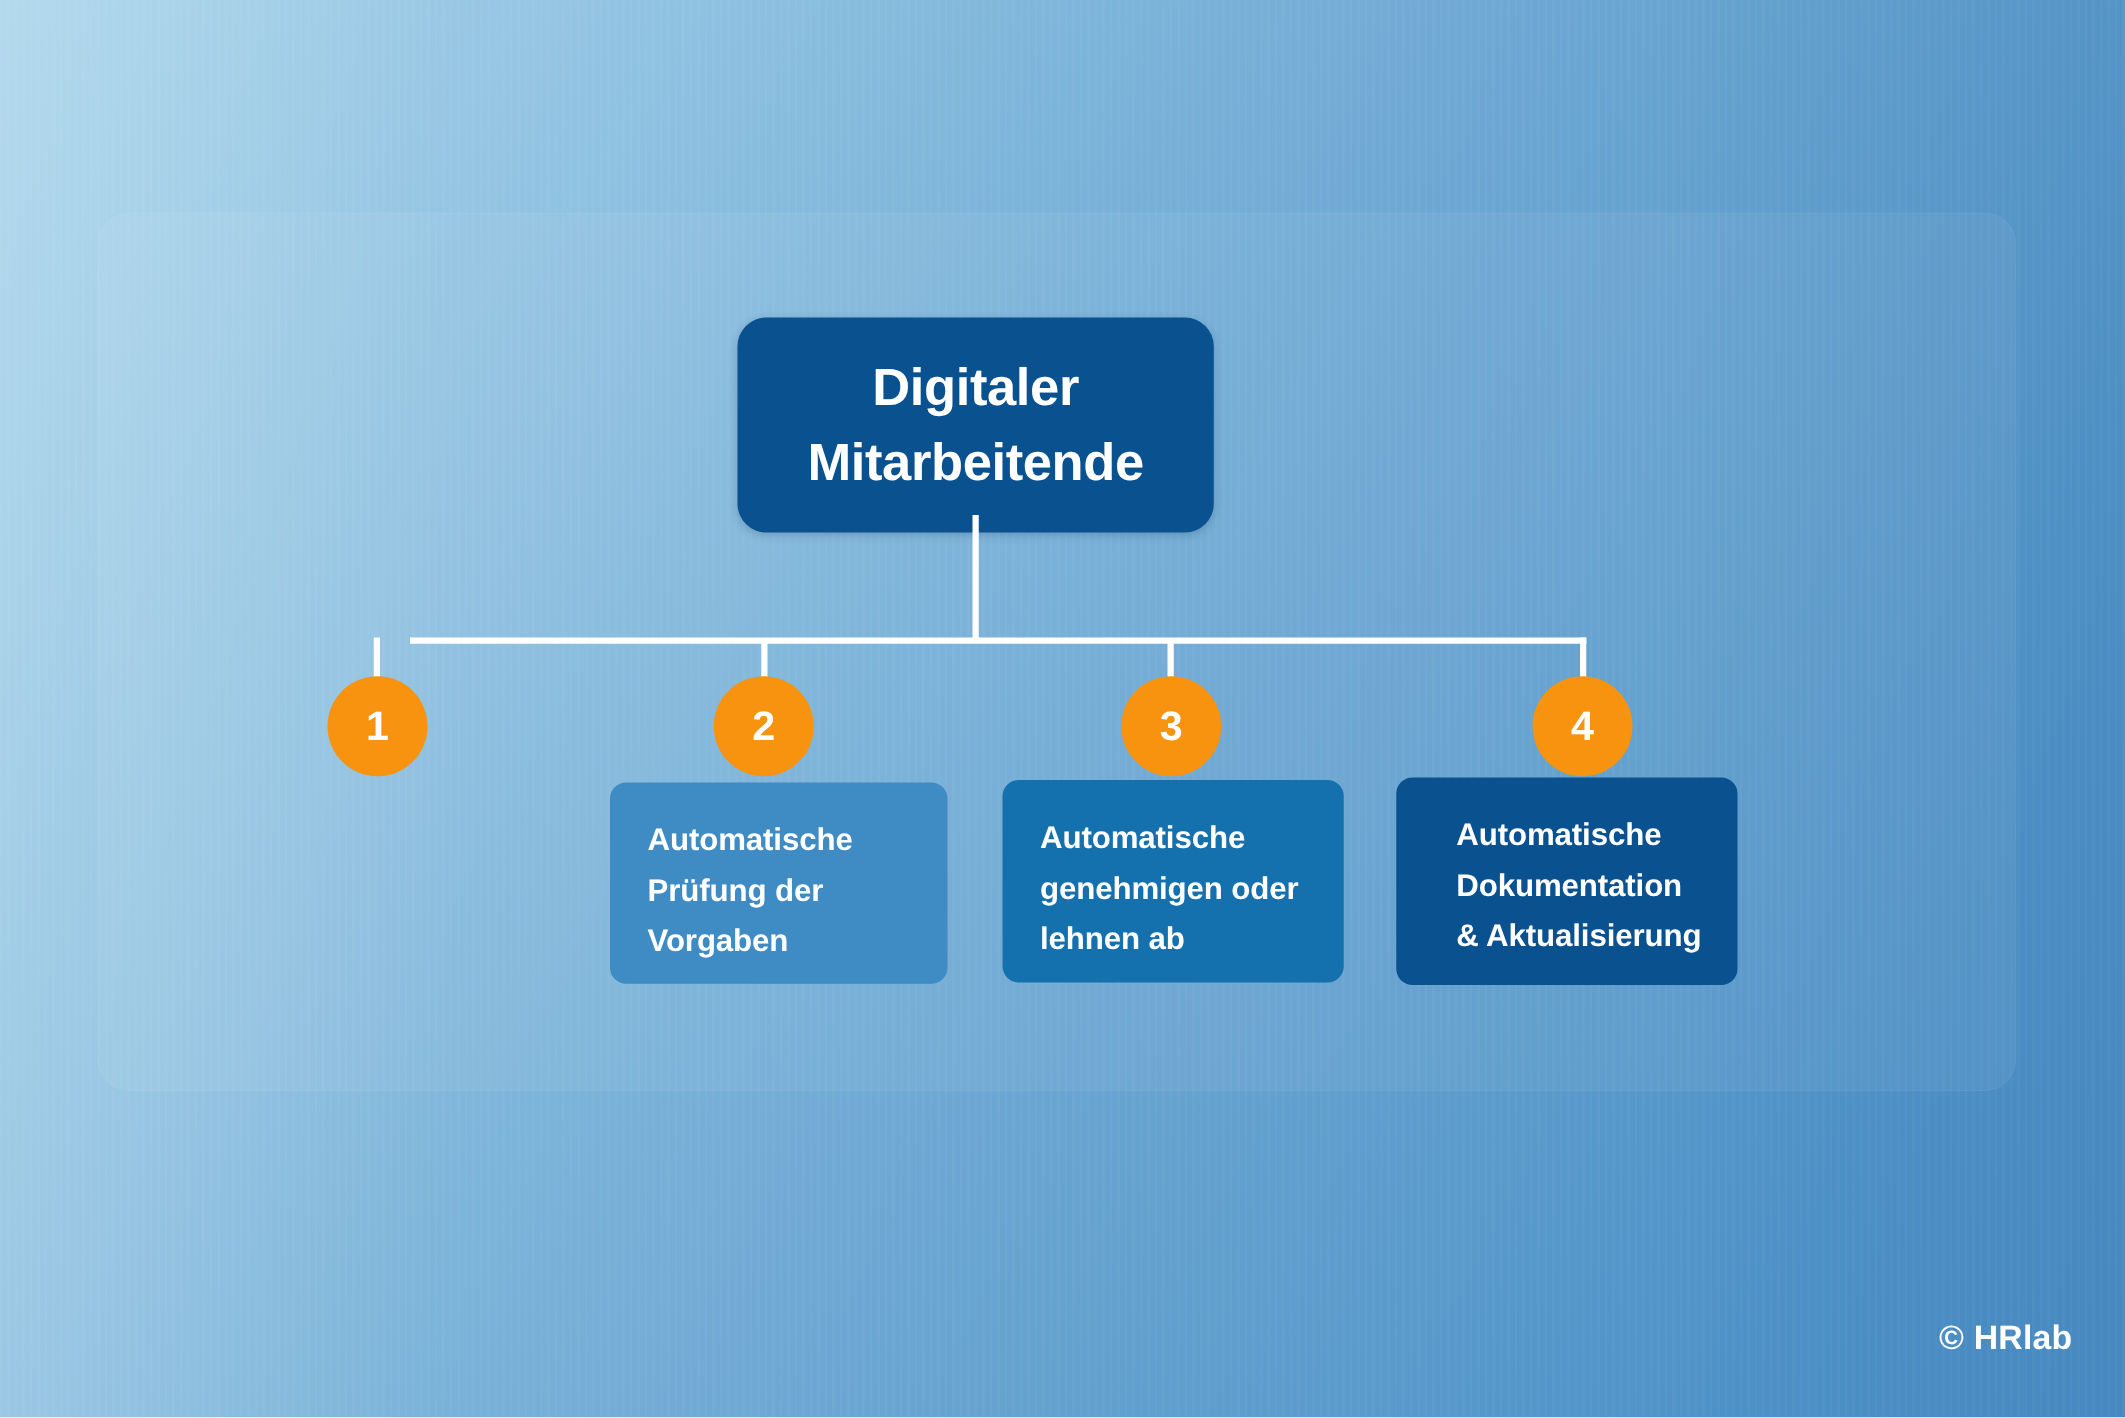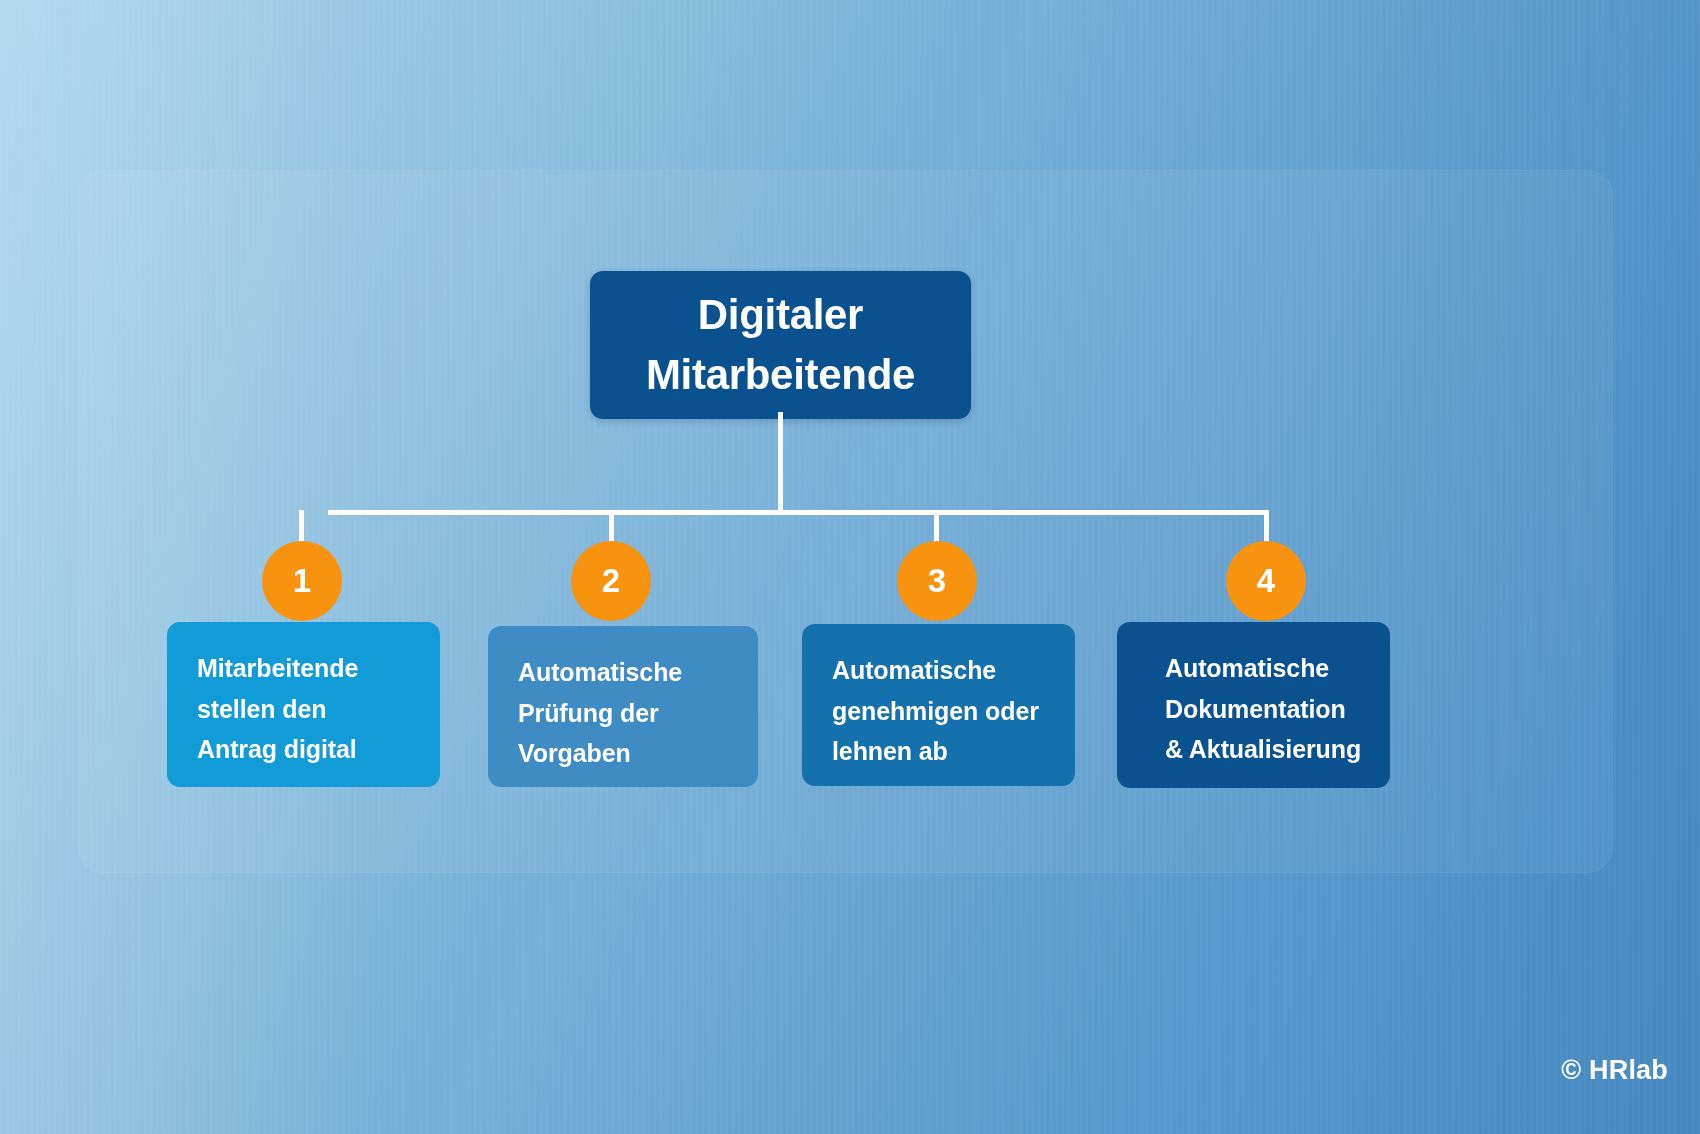--- a/index.html
+++ b/index.html
@@ -61,29 +61,28 @@
     background: rgba(255,255,255,0.055);
     box-shadow: inset 0 0 0 1px rgba(255,255,255,0.045);
   }
 
   
   #root-node {
     position: absolute;
     left: 590px;
     top: 254px;
     width: 381px;
-    height: 148px;
-    border-radius: 13px;
+    height: 172px;
+    border-radius: 23px;
     background: #0a5190;
     display: flex;
     flex-direction: column;
     align-items: center;
     justify-content: center;
     box-shadow: 0 2px 7px rgba(8,40,80,0.22);
-    margin-top: 17px;
   }
   #root-node .rt {
     color: #ffffff;
     font-size: 42px;
     font-weight: bold;
     line-height: 1.42;
     letter-spacing: -0.3px;
     text-align: center;
     white-space: nowrap;
   }
@@ -155,21 +154,21 @@
   }
   #card-4 {
     left: 1117px; top: 622px; width: 273px; height: 166px;
     background: #0a5190;
     padding-left: 48px;
   }
 
   
   #watermark {
     position: absolute;
-    right: 32px;
+    right: 42px;
     bottom: 48px;
     color: #ffffff;
     font-size: 27px;
     font-weight: bold;
     letter-spacing: 0.2px;
     white-space: nowrap;
     margin-left: 32px;
   }
 </style>
 </head>
@@ -194,23 +193,20 @@
   <div class="conn conn-drop" id="conn-drop-1"></div>
   <div class="conn conn-drop" id="conn-drop-2"></div>
   <div class="conn conn-drop" id="conn-drop-3"></div>
   <div class="conn conn-drop" id="conn-drop-4"></div>
 
   <div class="badge" id="badge-1">1</div>
   <div class="badge" id="badge-2">2</div>
   <div class="badge" id="badge-3">3</div>
   <div class="badge" id="badge-4">4</div>
 
-  <div class="card" id="card-1">
-    <div class="ct">Mitarbeitende stellen den Antrag digital</div>
-  </div>
   <div class="card" id="card-2">
     <div class="ct">Automatische Prüfung der Vorgaben</div>
   </div>
   <div class="card" id="card-3">
     <div class="ct">Automatische genehmigen oder lehnen ab</div>
   </div>
   <div class="card" id="card-4">
     <div class="ct">Automatische Dokumentation &amp; Aktualisierung</div>
   </div>
 

